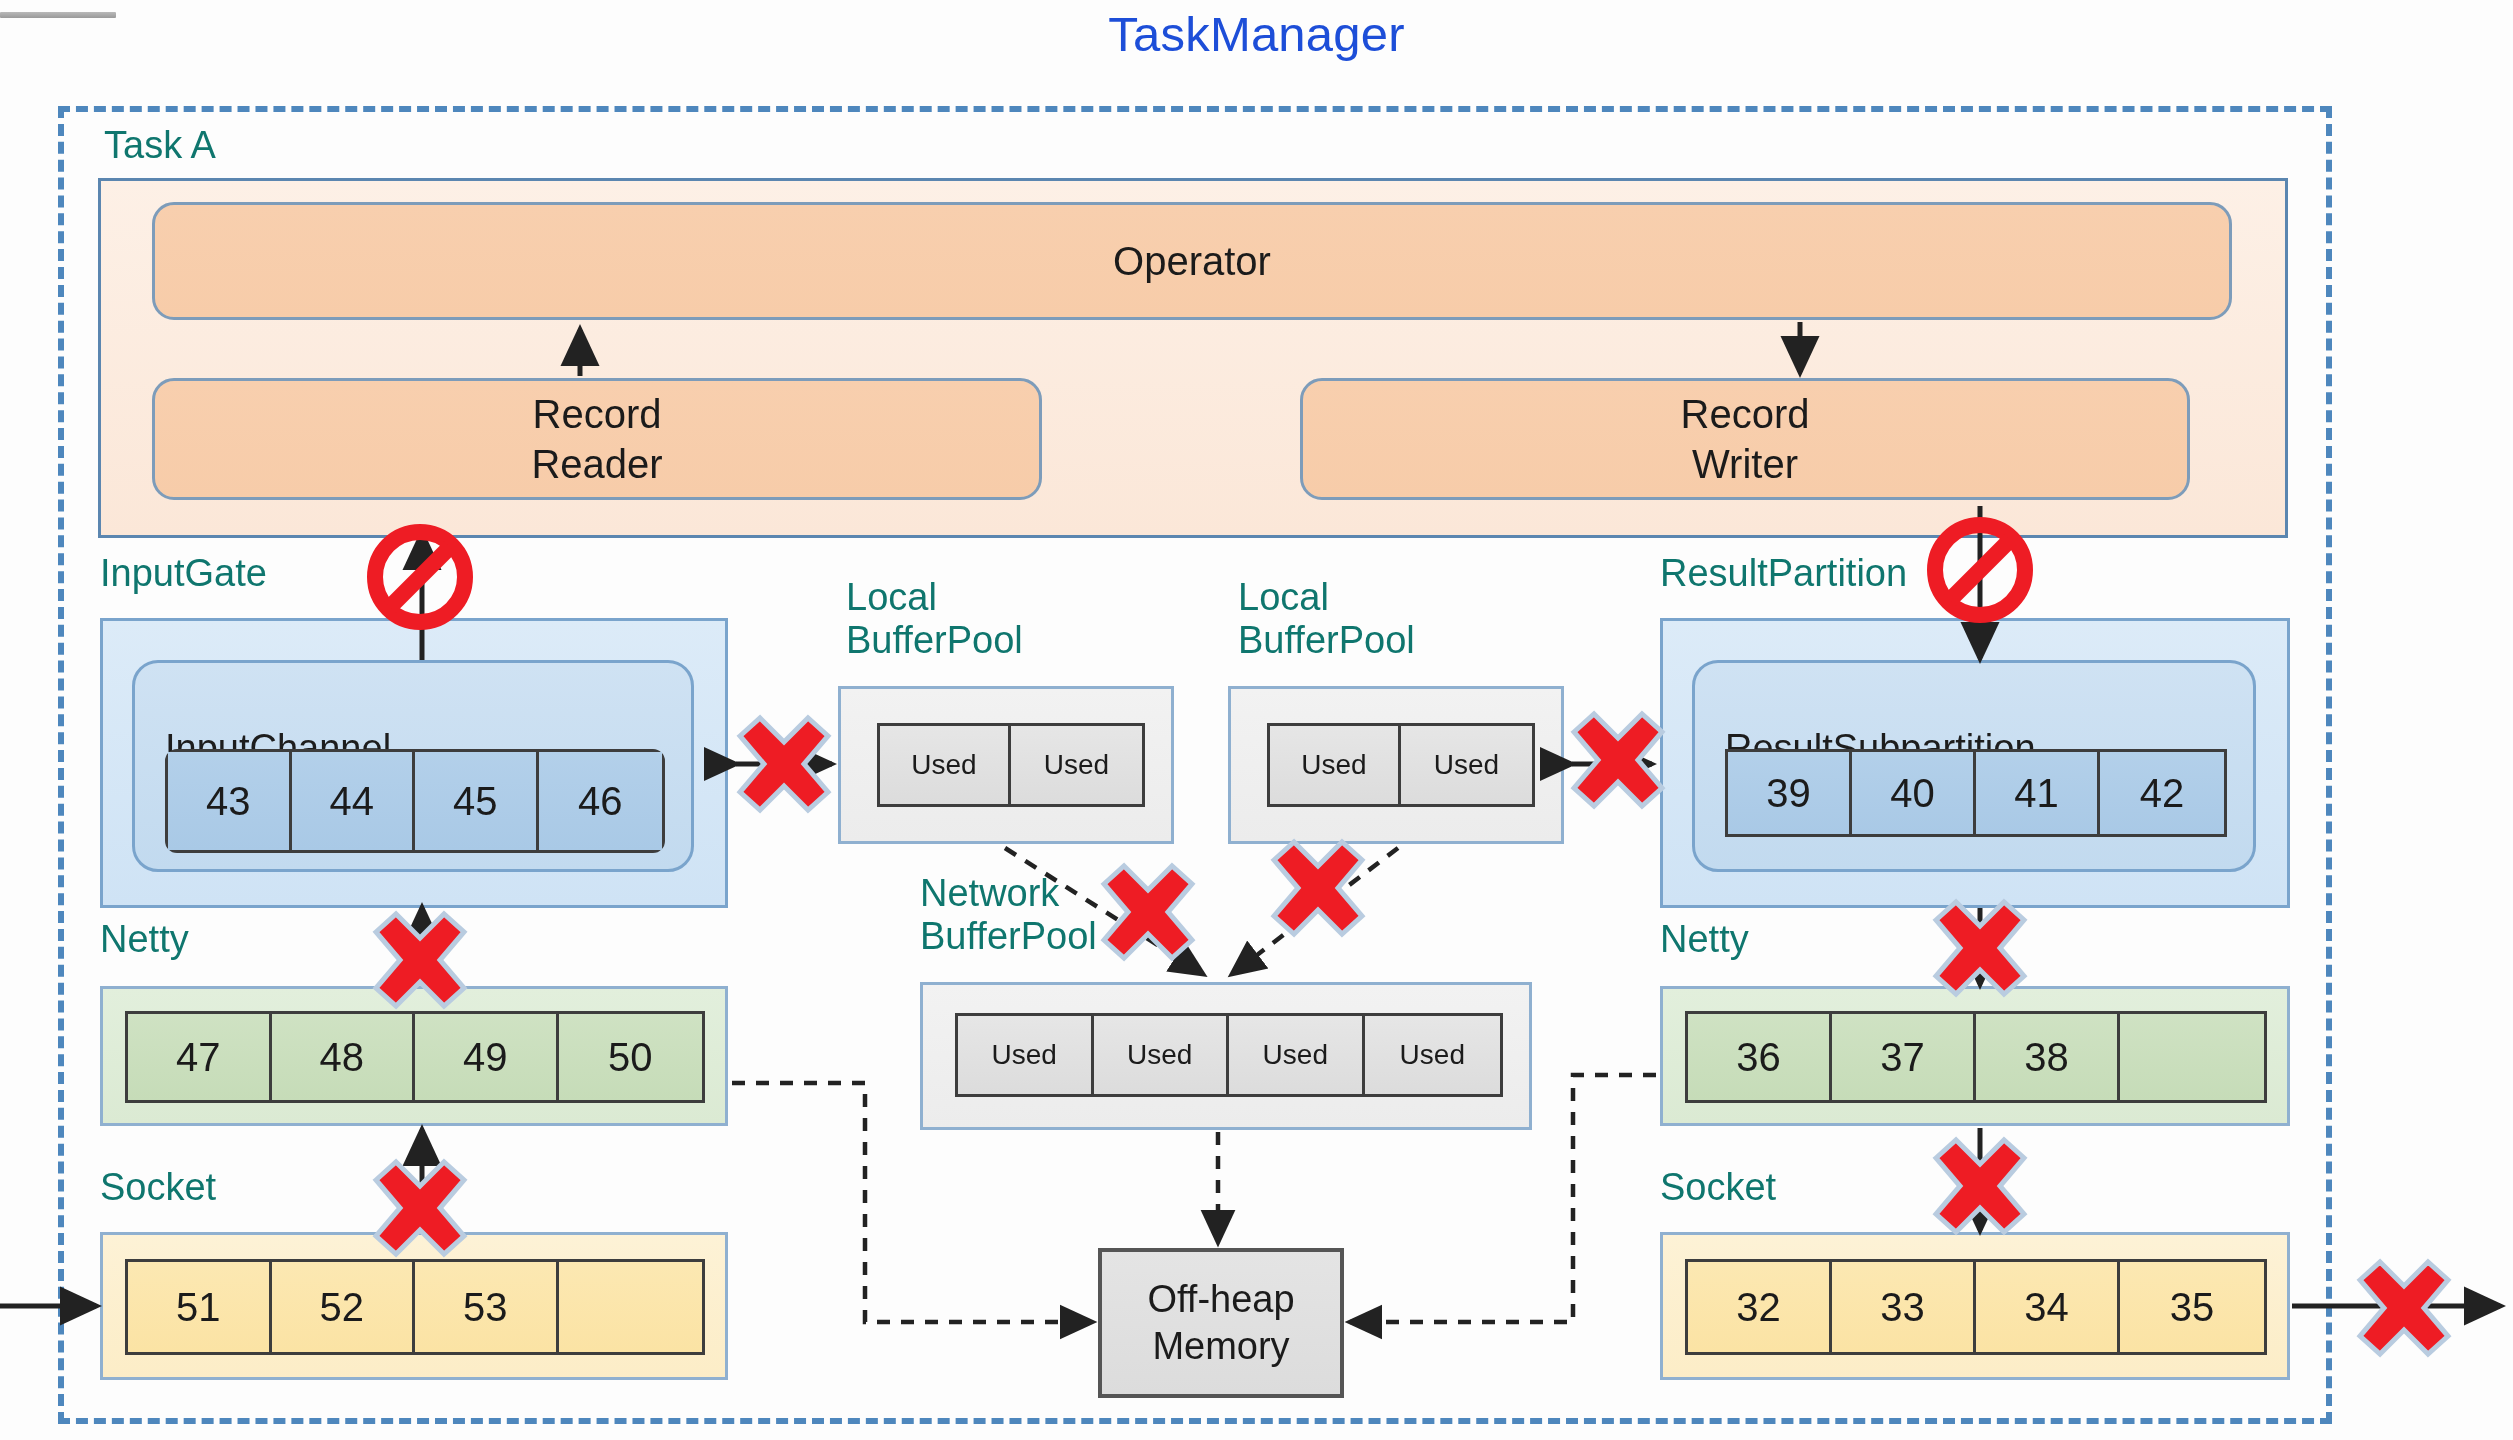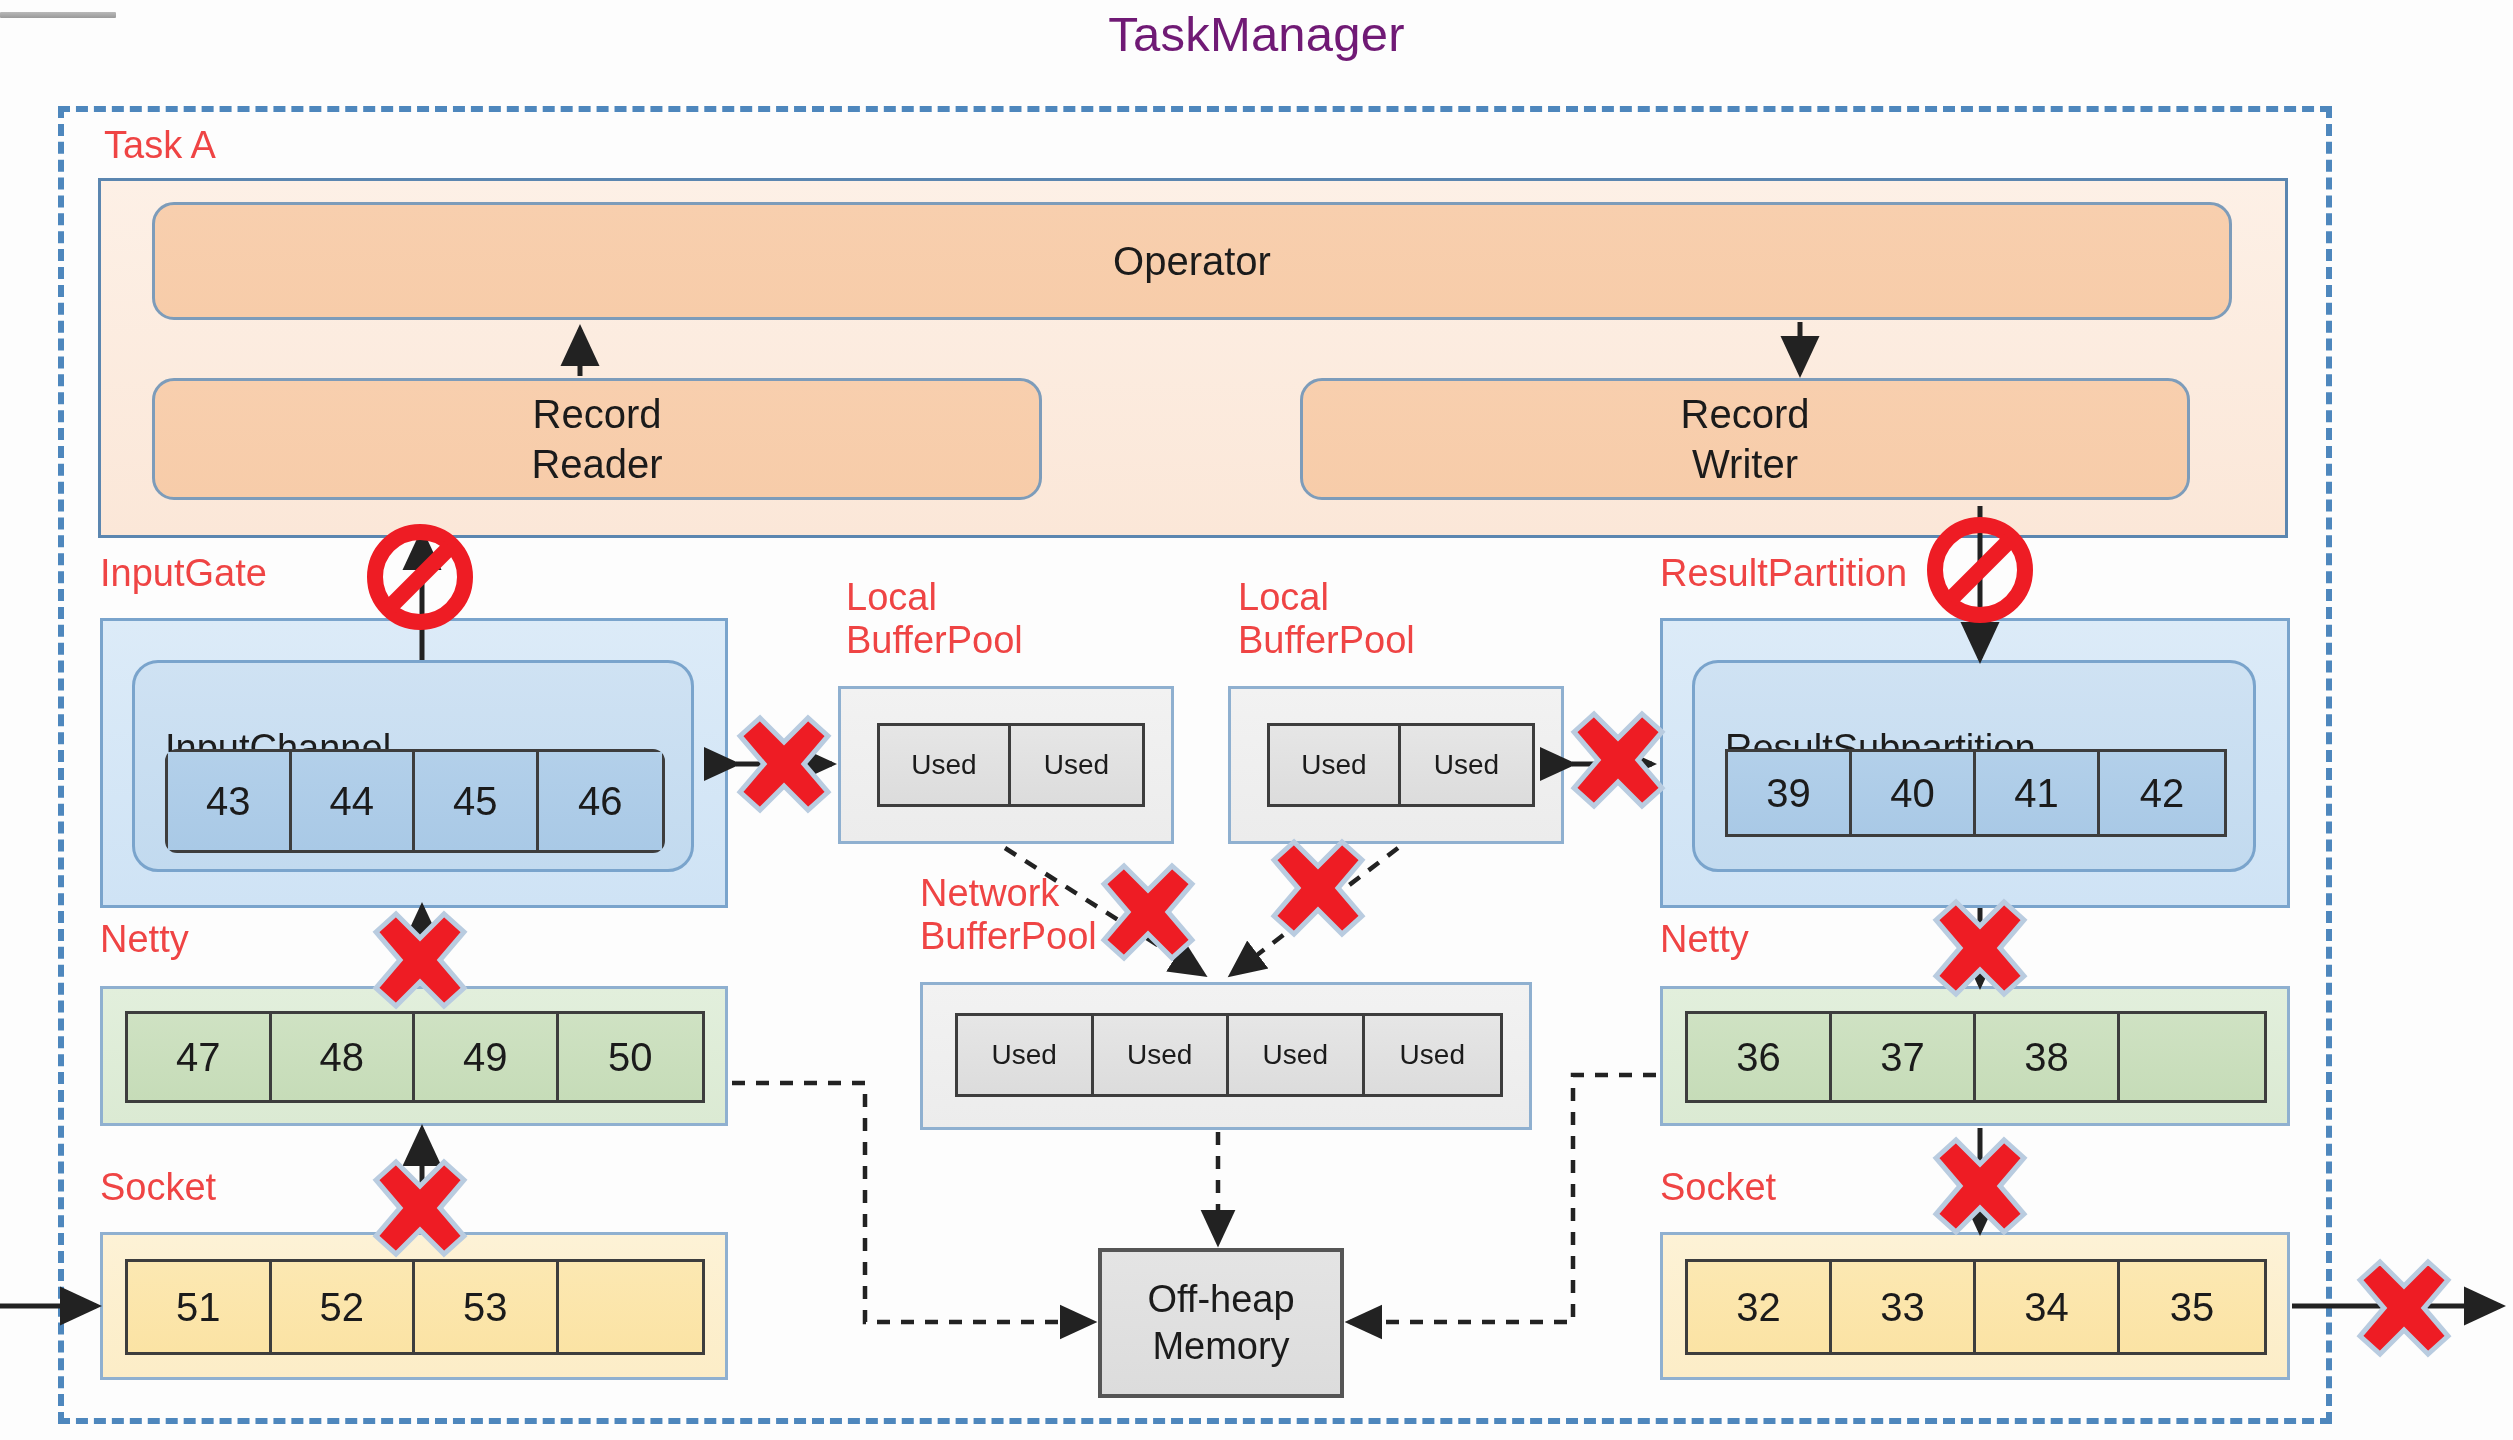--- a/index.html
+++ b/index.html
@@ -16,34 +16,34 @@
   
   .top-artifact {
     left: 0px; top: 12px; width: 116px; height: 6px;
     background: linear-gradient(180deg,#b9b9b9,#9a9a9a);
     border-radius: 1px;
   }
 
   
   .tm-title {
     left: 0; top: 6px; width: 2513px; text-align: center;
-    font-size: 49px; color: #701a75; letter-spacing: .2px;
+    font-size: 49px; color: #1d4ed8; letter-spacing: .2px;
     font-family: "Liberation Sans", sans-serif;
   }
 
   
   .tm-frame {
     left: 58px; top: 106px; width: 2274px; height: 1318px;
     border: 6px dashed #4e87bd;
     background: transparent;
   }
 
   
   .lbl {
-    font-size: 38px; color: #ef4444; line-height: 1.12;
+    font-size: 38px; color: #0f766e; line-height: 1.12;
     white-space: pre-line;
   }
 
   
   .taskA-box {
     left: 98px; top: 178px; width: 2190px; height: 360px;
     background: linear-gradient(180deg,#fdf0e6 0%, #fbe7d8 100%);
     border: 3px solid #5b86b0;
   }
   .rounded-orange {

